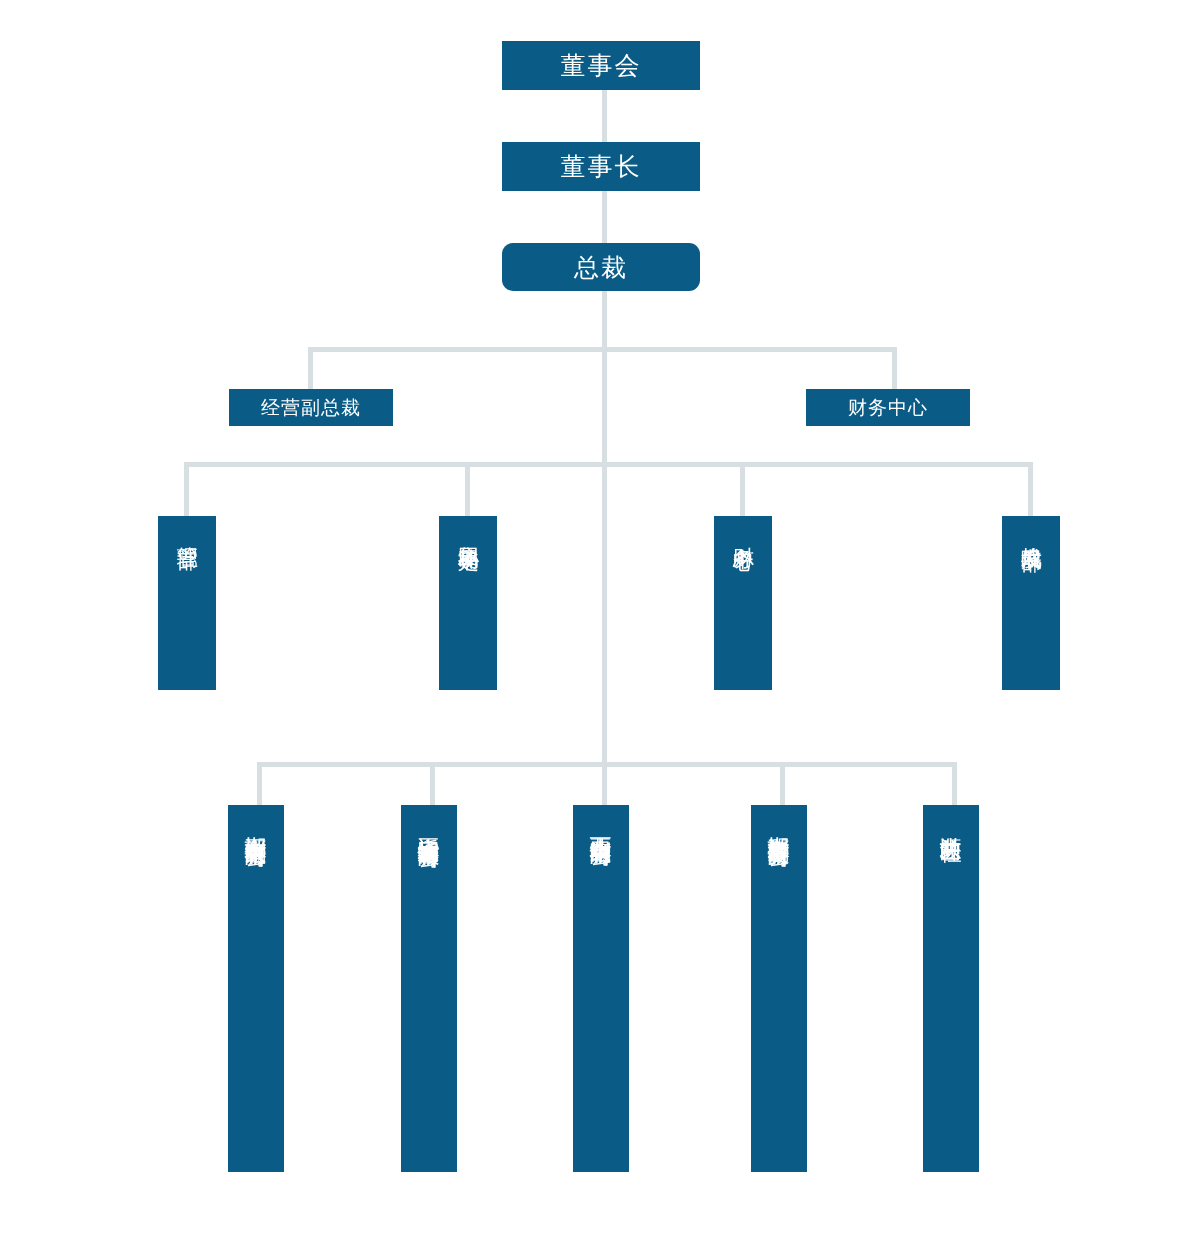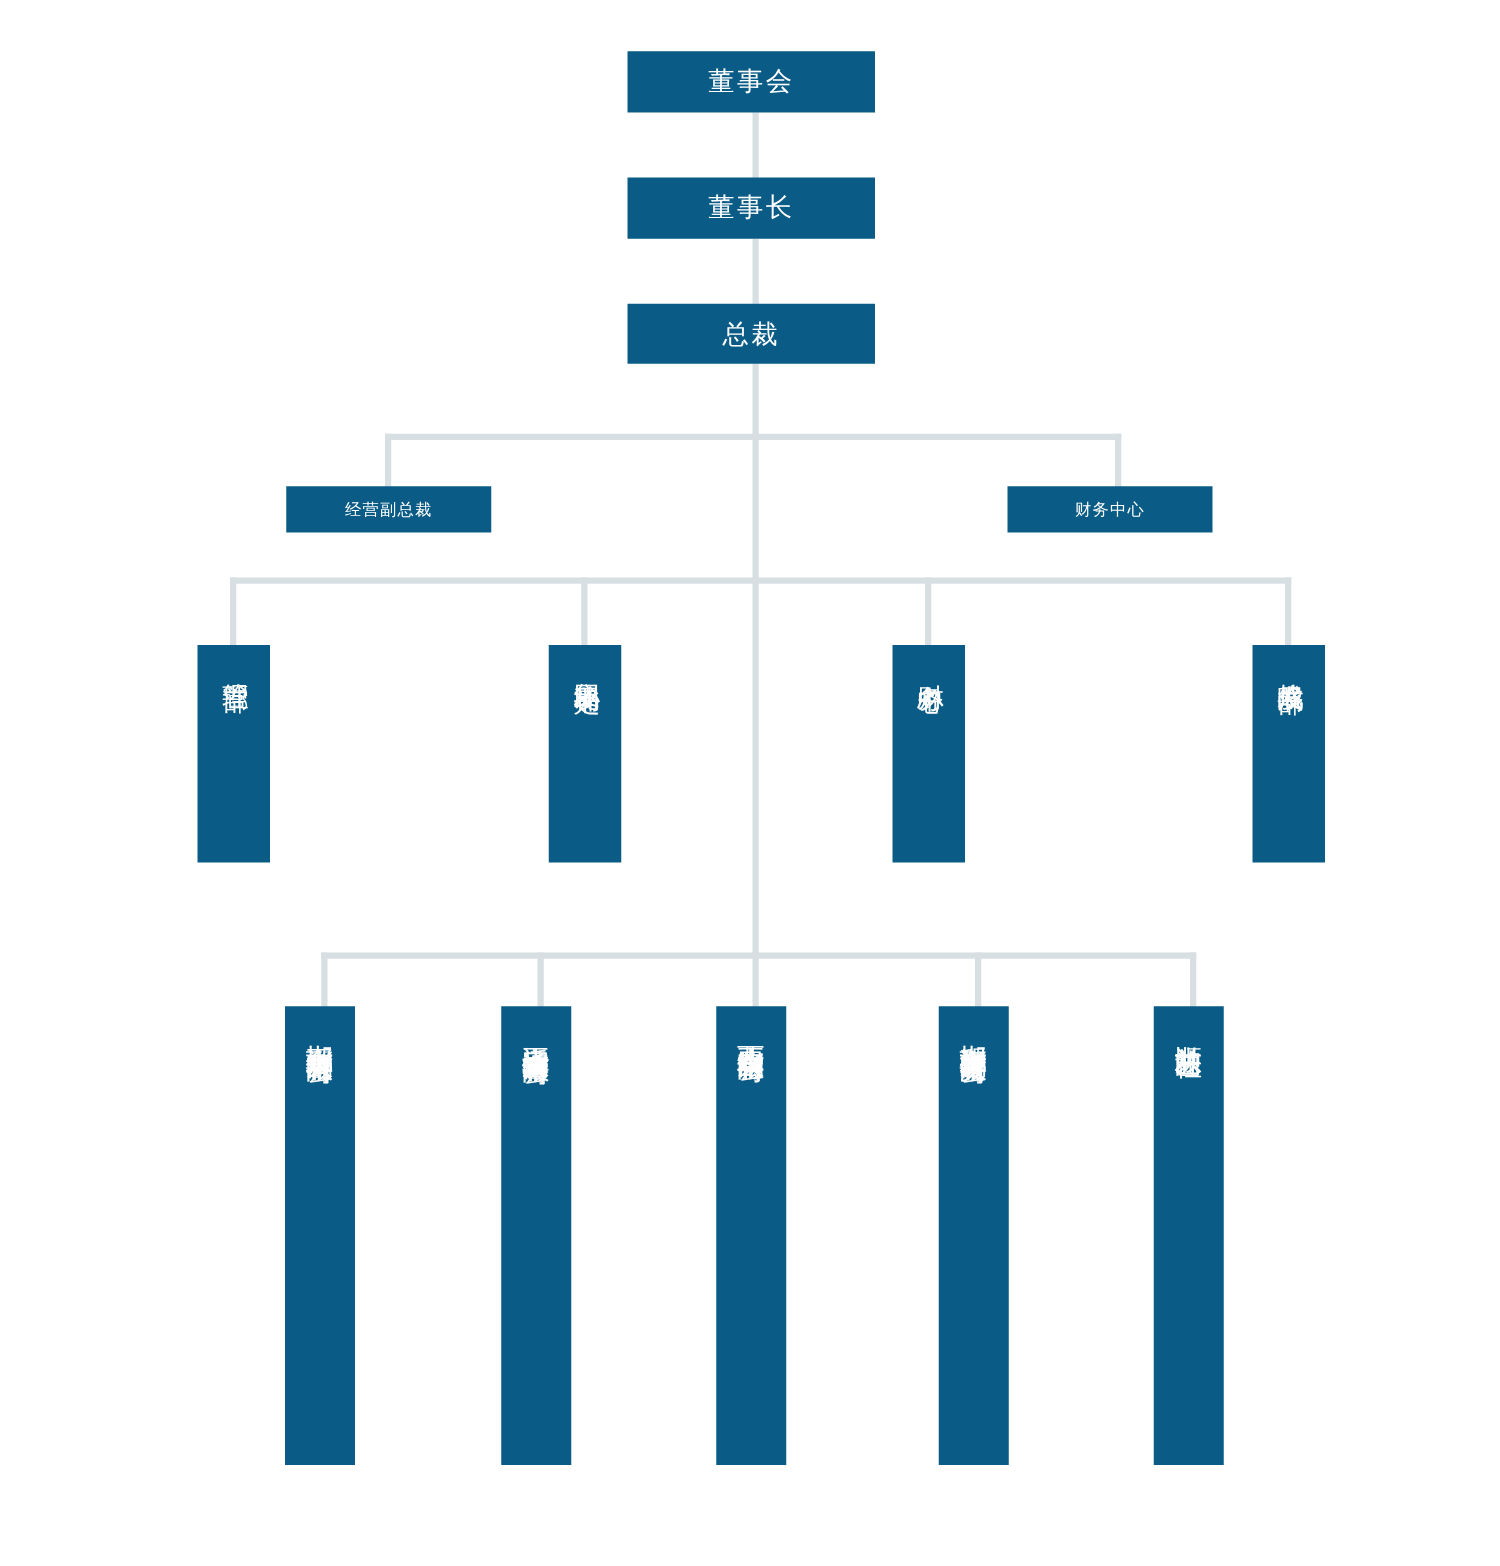--- a/index.html
+++ b/index.html
@@ -36,26 +36,26 @@
     align-items: center;
     justify-content: center;
   }
   .node-label {
     display: block;
     white-space: pre;
   }
 
   
   .node-h .node-label {
-    font-size: 21px;
+    font-size: 25px;
     letter-spacing: 2px;
     line-height: 1;
   }
   .node-exec .node-label {
-    font-size: 13px;
+    font-size: 19px;
     letter-spacing: 1px;
     text-align: right;
   }
 
   
   .node-v {
     align-items: flex-start;
     justify-content: center;
     padding-top: 14px;
   }
@@ -100,21 +100,21 @@
   <div class="conn conn-v" style="left:952px; top:762px; height:45px;"></div>
 
   <div class="node node-h" style="left:502px; top:41px; width:198px; height:49px;">
     <span class="node-label">董事会</span>
   </div>
 
   <div class="node node-h" style="left:502px; top:142px; width:198px; height:49px;">
     <span class="node-label">董事长</span>
   </div>
 
-  <div class="node node-h" style="left:502px; top:243px; width:198px; height:48px;">
+  <div class="node node-h" style="left:502px; top:243px; width:198px; height:48px;border-radius:11px;">
     <span class="node-label">总裁</span>
   </div>
 
   <div class="node node-h node-exec" style="left:229px; top:389px; width:164px; height:37px;">
     <span class="node-label">经营副总裁</span>
   </div>
 
   <div class="node node-h node-exec" style="left:806px; top:389px; width:164px; height:37px;">
     <span class="node-label">财务中心</span>
   </div>

